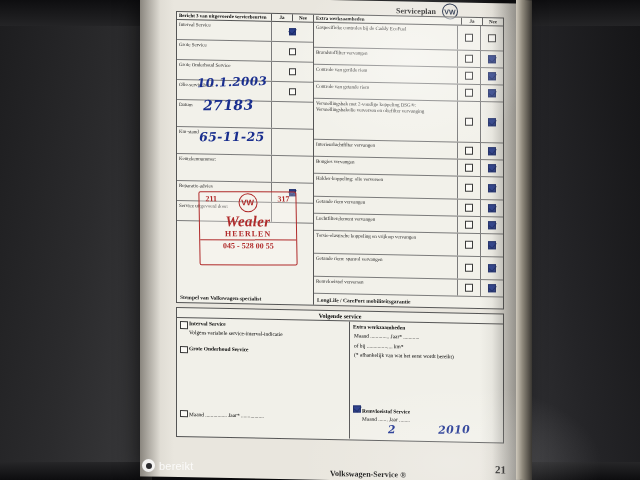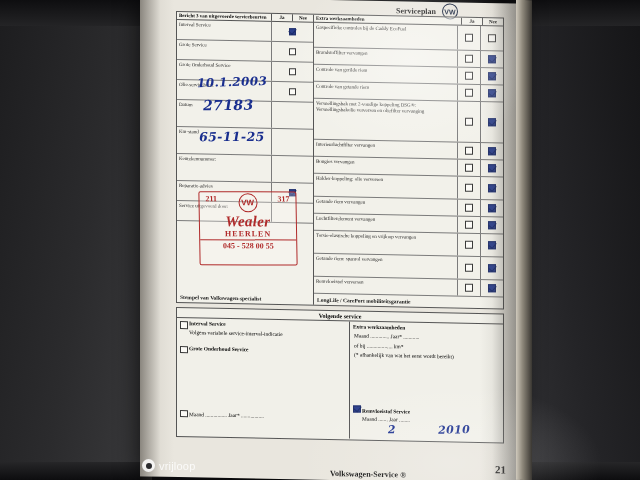--- a/index.html
+++ b/index.html
@@ -686,15 +686,15 @@
       <div class="page-shade-r"></div>
       <div class="glare"></div>
       <div class="glare2"></div>
     </div>
   </div>
 
   <div class="page-edge"></div>
 
   <div class="watermark">
     <span class="wm-circle"></span>
-    <span>vrijloop</span>
+    <span>bereikt</span>
   </div>
 </div>
 
 </body></html>

